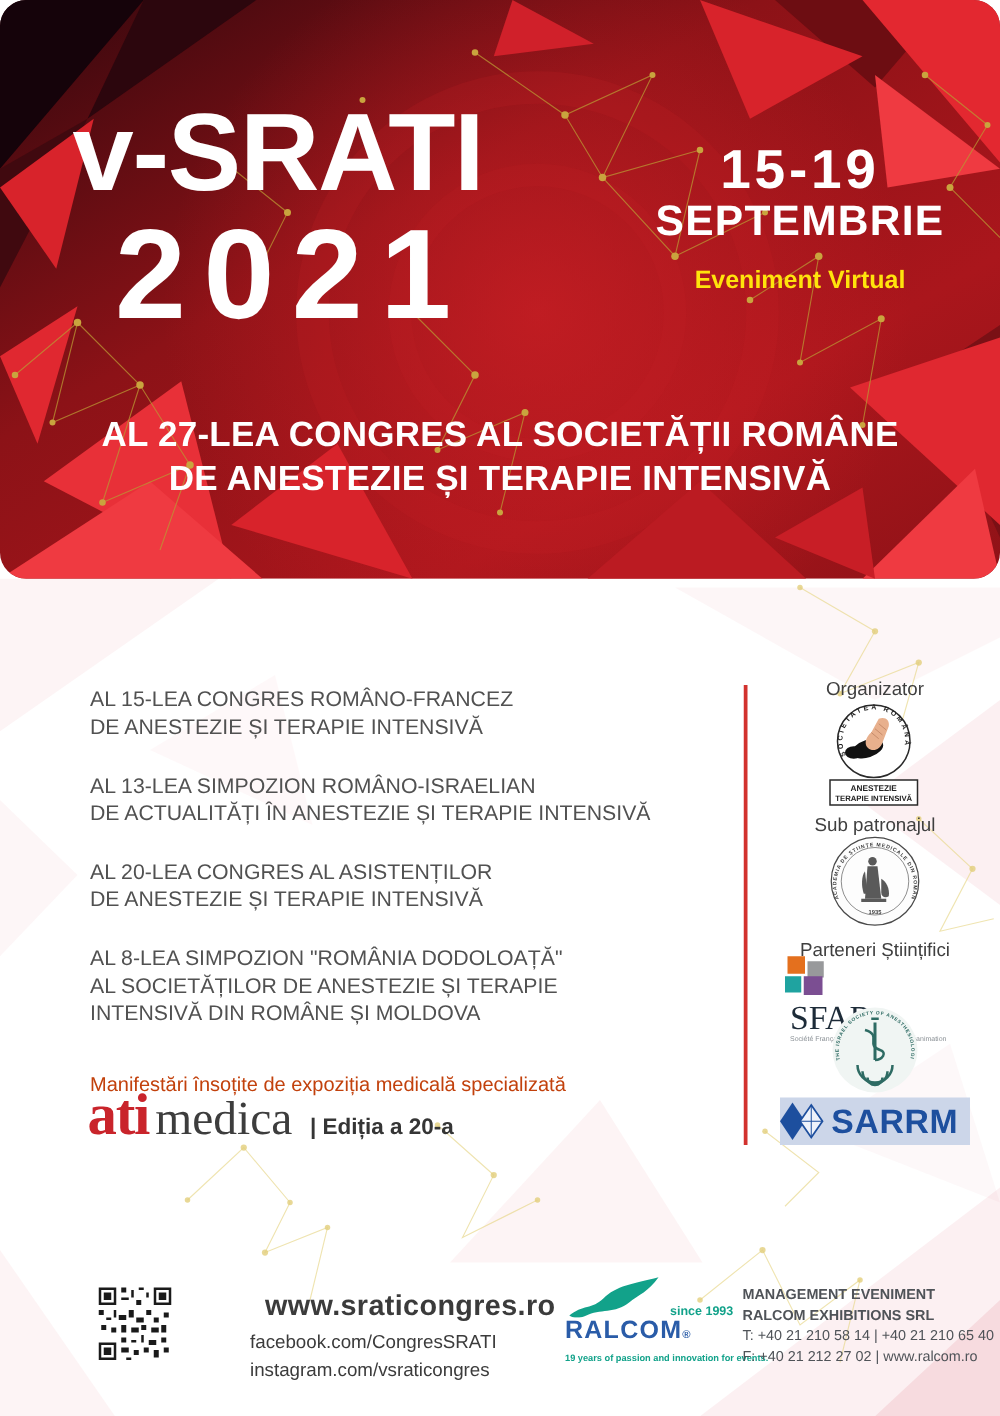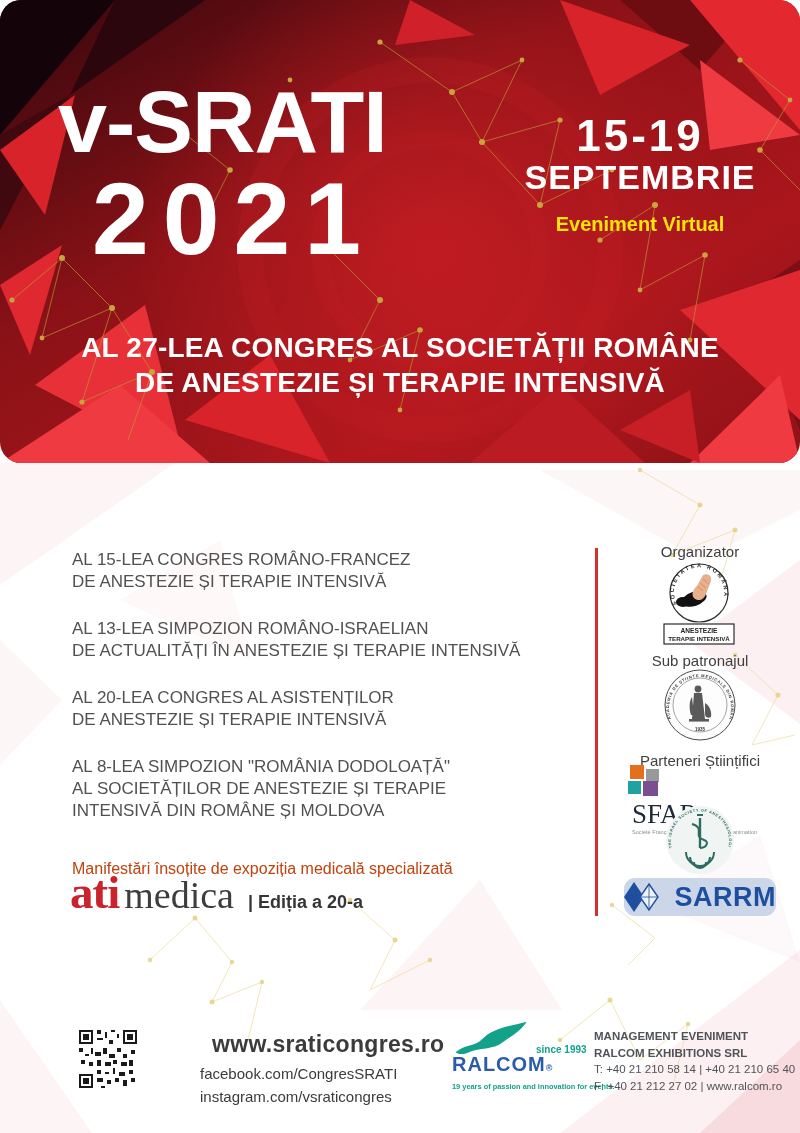--- a/index.html
+++ b/index.html
@@ -31,21 +31,21 @@
   .atimedica .medica{font-family:"Liberation Serif",serif;font-size:38px;color:#3d3d3d;margin-left:5px;}
   .atimedica .edition{font-size:18px;font-weight:bold;color:#353535;margin-left:14px;}
   .divider{position:absolute;left:595px;top:85px;width:3px;height:368px;background:#d2322e;}
   
   .side-label{position:absolute;left:608px;width:184px;text-align:center;color:#3f3f3f;font-size:15px;}
   .logo-wrap{position:absolute;}
   .sfar{left:627px;top:301px;display:flex;align-items:flex-start;flex-direction:column;}
   .sfar .txt{margin-left:5px;}
   .sfar .name{font-family:"Liberation Serif",serif;font-size:27px;color:#1d2b38;line-height:1;margin-top:3px;}
   .sfar .tag{font-size:5.6px;color:#8a9095;margin-top:1px;white-space:nowrap;}
-  .sarrm{left:624px;top:415px;width:152px;height:38px;background:#ccd6e9;display:flex;align-items:center;justify-content:space-between;border-radius:11px;}
+  .sarrm{left:624px;top:415px;width:152px;height:38px;background:#ccd6e9;display:flex;align-items:center;justify-content:flex-start;}
   .sarrm .name{font-size:27px;font-weight:bold;color:#1d4f9e;letter-spacing:.5px;margin-left:3px;}
   
   .qr{position:absolute;left:77px;top:1028px;}
   .links{position:absolute;left:200px;top:1031px;color:#3b3b3b;}
   .links .site{font-size:23px;font-weight:bold;letter-spacing:.3px;margin-left:12px;}
   .links .fb{font-size:15px;margin-top:7px;}
   .links .ig{font-size:15px;margin-top:6px;}
   .ralcom{position:absolute;left:450px;top:1020px;width:140px;}
   .ralcom .since{position:absolute;left:86px;top:24px;font-size:10px;font-weight:bold;color:#12a28a;}
   .ralcom .name-row{position:absolute;left:2px;top:33px;white-space:nowrap;}

